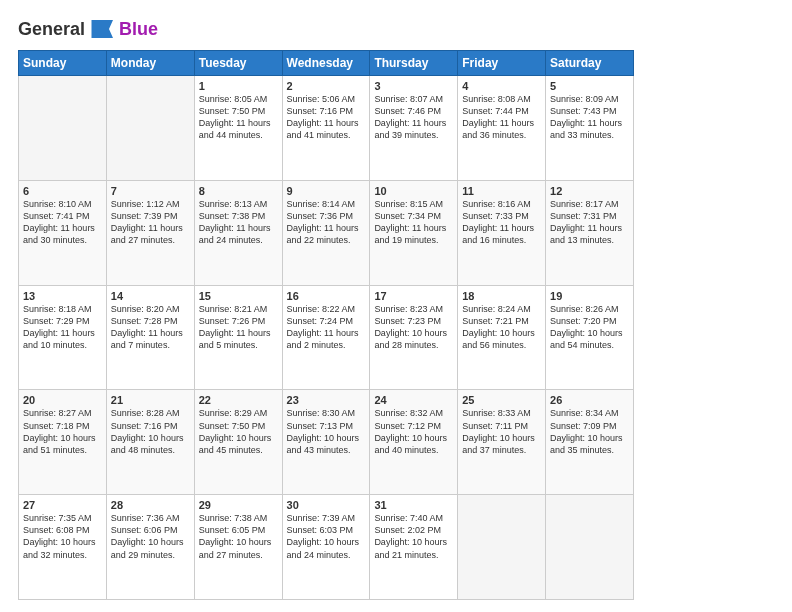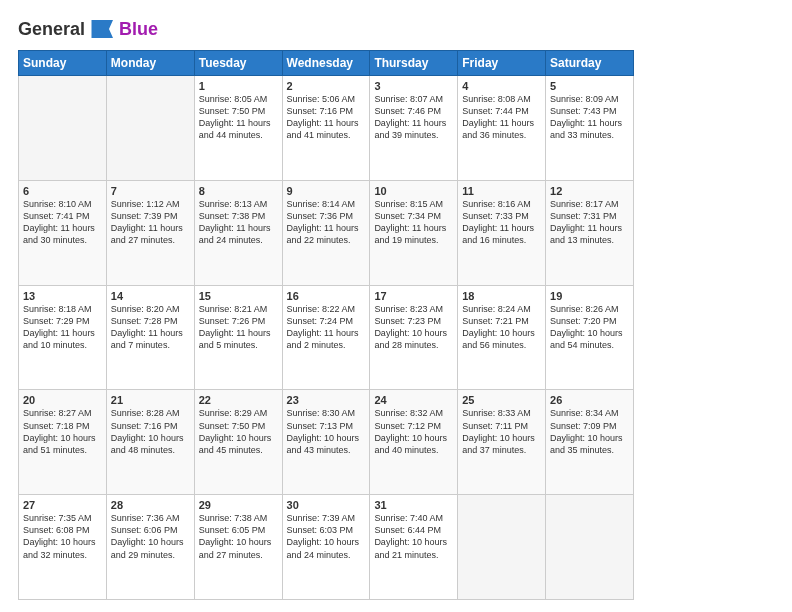--- a/index.html
+++ b/index.html
@@ -319,21 +319,21 @@
           </td>
           <td>
             <span class="day-num">30</span>
             <div class="cell-text">Sunrise: 7:39 AM</div>
             <div class="cell-text">Sunset: 6:03 PM</div>
             <div class="cell-text">Daylight: 10 hours and 24 minutes.</div>
           </td>
           <td>
             <span class="day-num">31</span>
             <div class="cell-text">Sunrise: 7:40 AM</div>
-            <div class="cell-text">Sunset: 6:44 PM</div>
+            <div class="cell-text">Sunset: 2:02 PM</div>
             <div class="cell-text">Daylight: 10 hours and 21 minutes.</div>
           </td>
           <td class="empty-cell"></td>
           <td class="empty-cell"></td>
         </tr>
       </tbody>
   </table>
 </div>
 
 </body></html>

